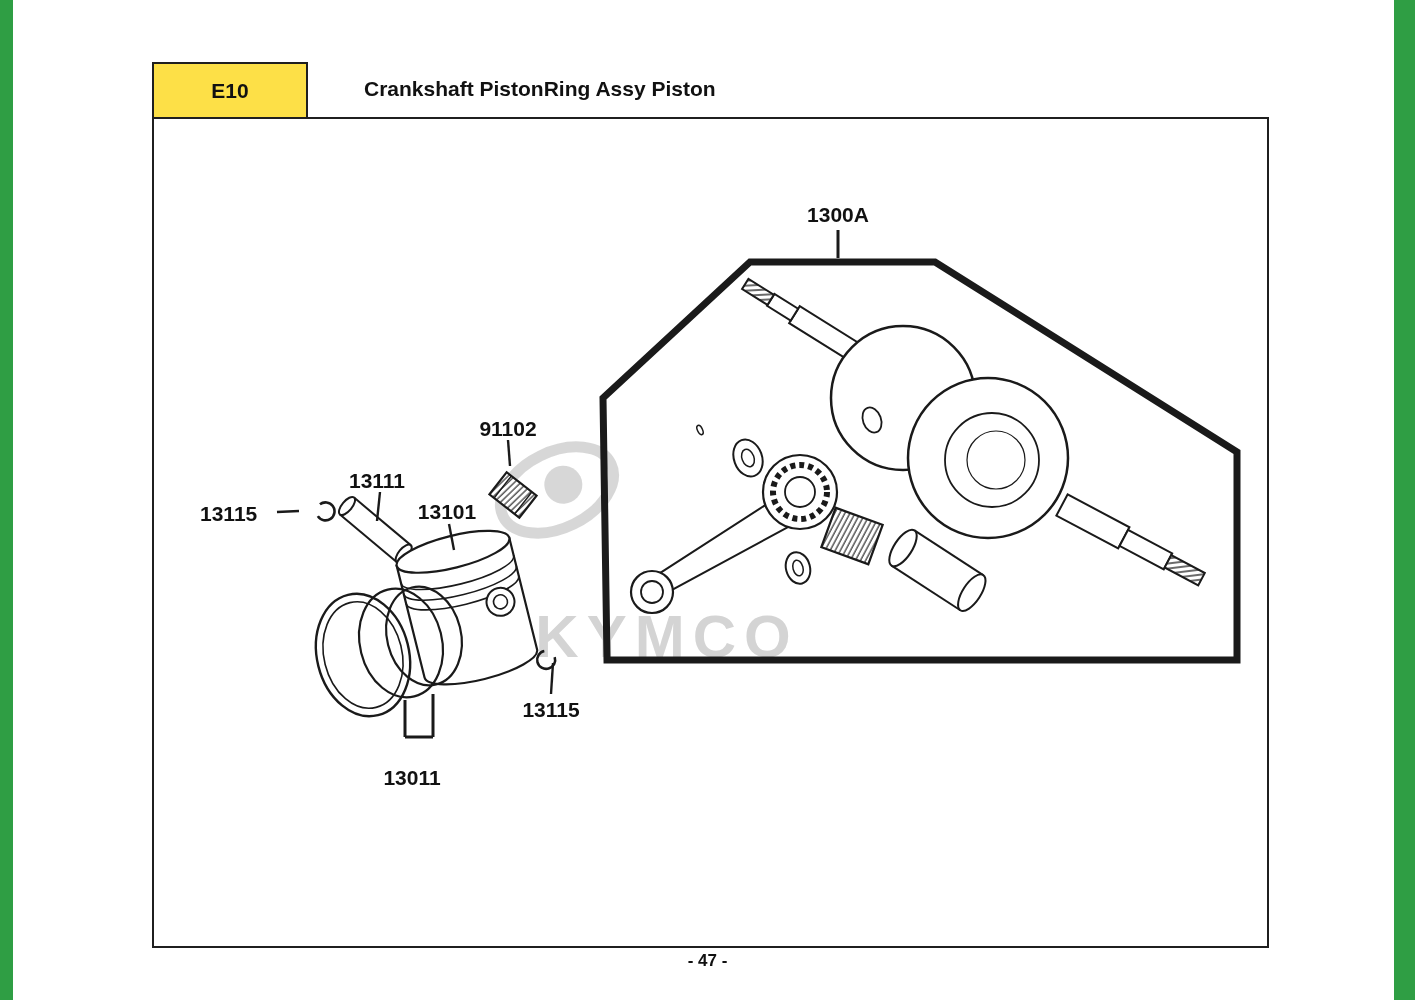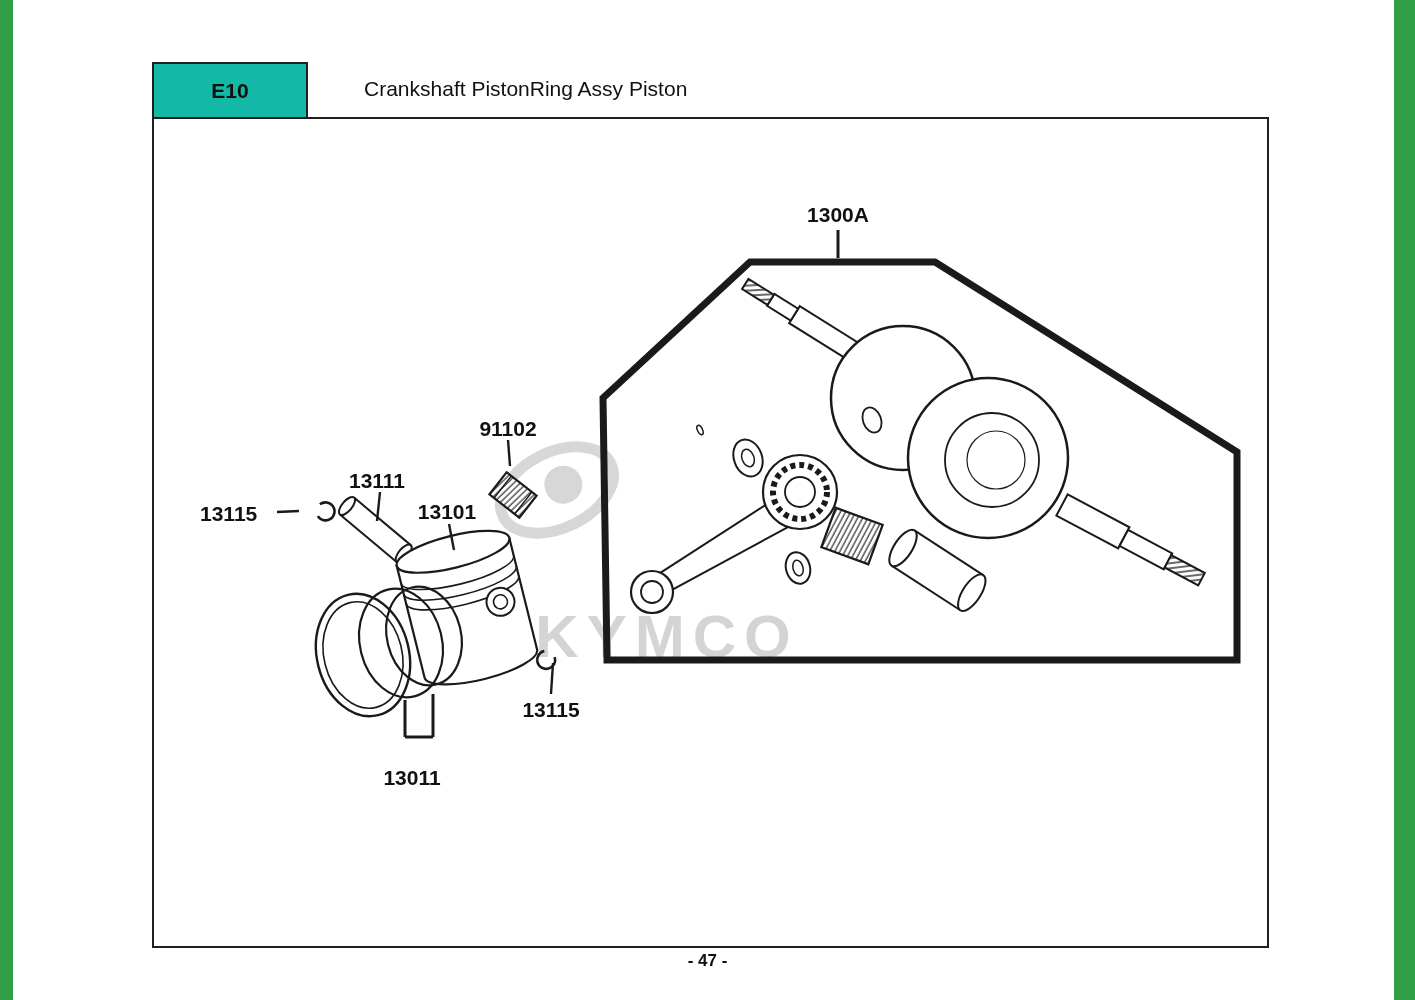--- a/index.html
+++ b/index.html
@@ -4,22 +4,22 @@
 <style>
   *{box-sizing:border-box}
   html,body{margin:0;padding:0;background:#fff}
   .page{position:relative;width:1415px;height:1000px;background:#fff;
         font-family:"Liberation Sans",sans-serif;color:#111;overflow:hidden}
   .strip{position:absolute;top:0;height:100%}
   .strip-left{left:0;width:13px}
   .strip-right{right:0;width:21px}
   .e10-box{position:absolute;left:152px;top:62px;width:156px;height:57px;
            border:2px solid #1f1f1f;display:flex;align-items:center;justify-content:center;
-           font-weight:bold;font-size:21px;background:#14b8a6;z-index:2}
-  .doc-title{position:absolute;left:364px;top:77px;font-weight:normal;font-size:21px;z-index:2}
+           font-weight:bold;font-size:21px;background:#fde047;z-index:2}
+  .doc-title{position:absolute;left:364px;top:77px;font-weight:bold;font-size:21px;z-index:2}
   .content-box{position:absolute;left:152px;top:117px;width:1117px;height:831px;
                border:2px solid #1f1f1f;background:#fff}
   .diagram-svg{position:absolute;left:0;top:0;z-index:1}
   .page-number{position:absolute;left:0;top:951px;width:100%;text-align:center;
                font-size:17px;font-weight:bold;z-index:2}
   .plabel{font-family:"Liberation Sans",sans-serif;font-weight:bold;font-size:21px;fill:#111}
   .wmark{font-family:"Liberation Sans",sans-serif;font-weight:bold;font-size:60px;
          letter-spacing:8px;fill:#b8b8b8}
 </style>
 </head>

